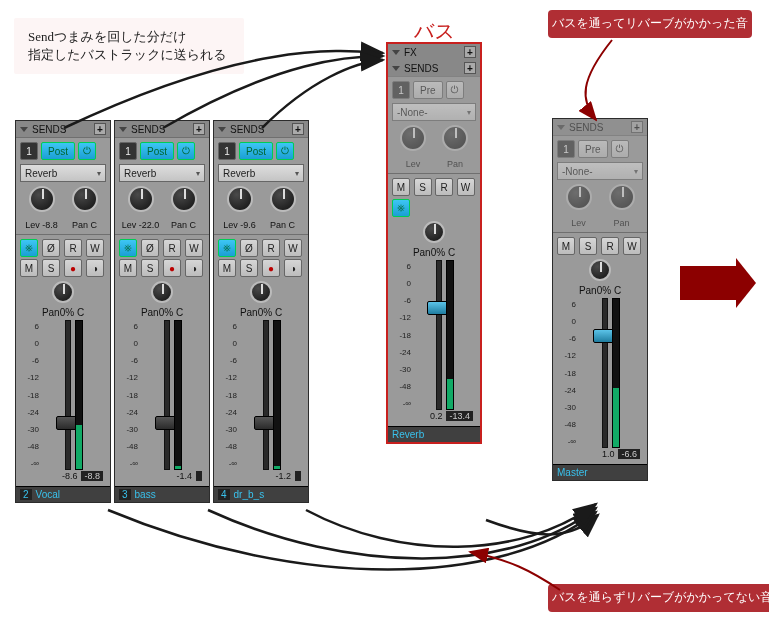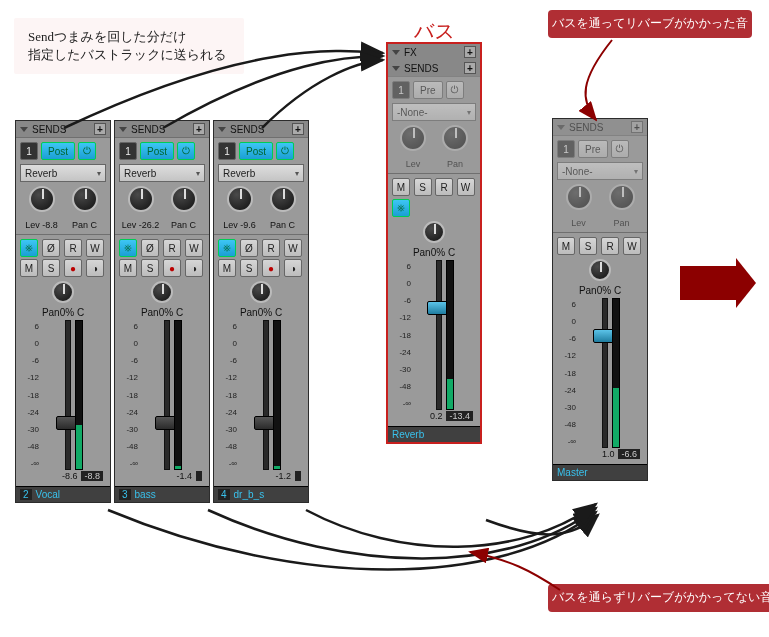--- a/index.html
+++ b/index.html
@@ -161,21 +161,21 @@
       <div class="btn post on">Post</div>
       <div class="btn sq on">⏻</div>
     </div>
     <div class="select" style="margin-top:4px">
       <span>Reverb</span>
         <span class="caret">▾</span>
     </div>
     <div class="knob-row">
       <div class="knob">
           <div class="k"></div>
-          <div class="klabel"><span>Lev</span> <span>-26.2</span></div>
+          <div class="klabel"><span>Lev</span> <span>-22.0</span></div>
         </div>
       <div class="knob">
           <div class="k"></div>
           <div class="klabel"><span>Pan</span> <span>C</span></div>
         </div>
     </div>
   </div>
   <div class="sect">
     <div class="btn-grid">
       <div class="btn sq on">⎈</div>

